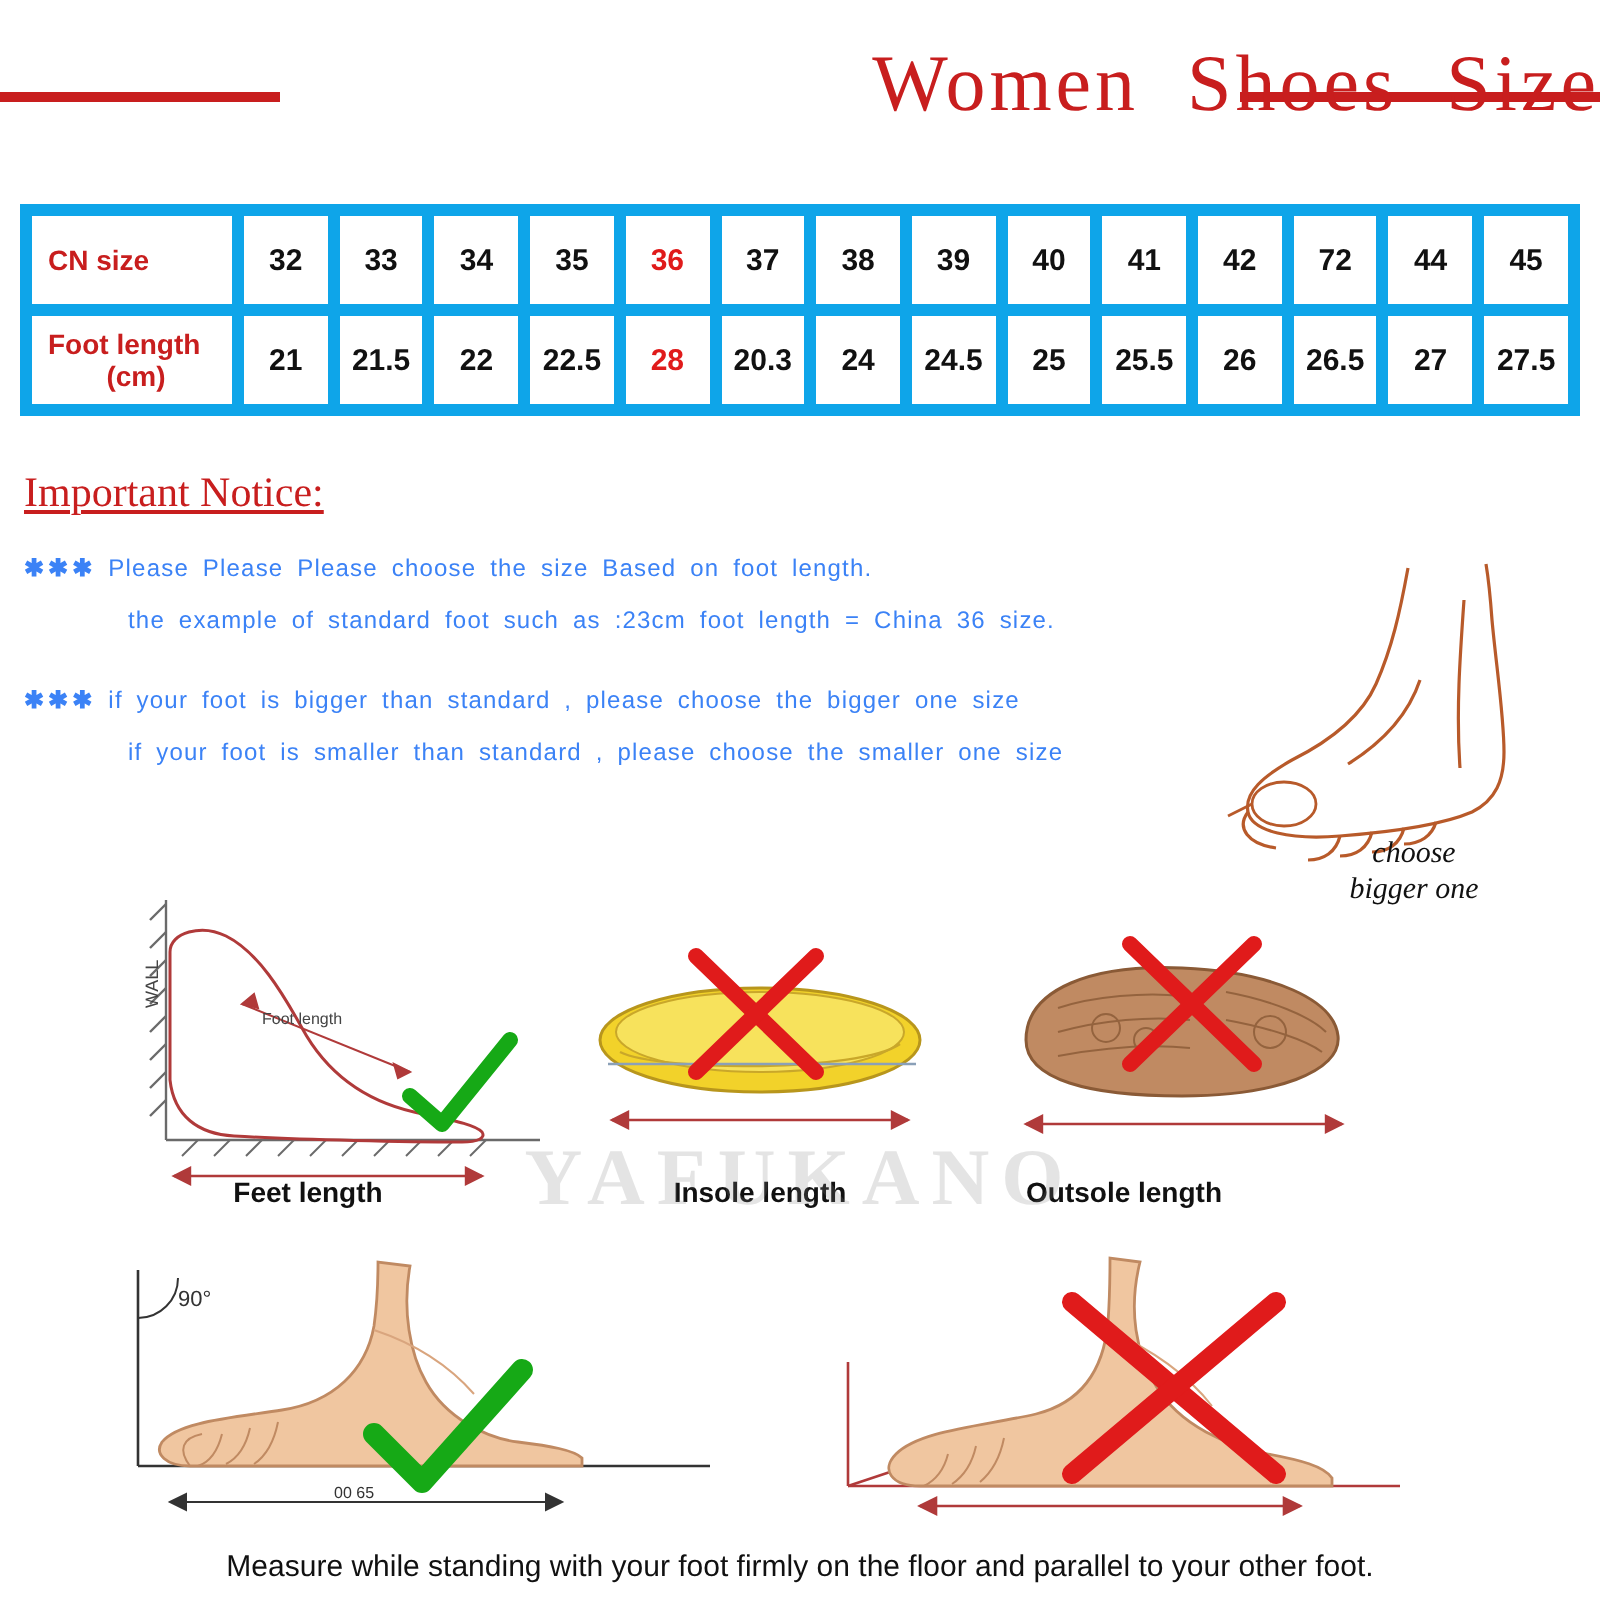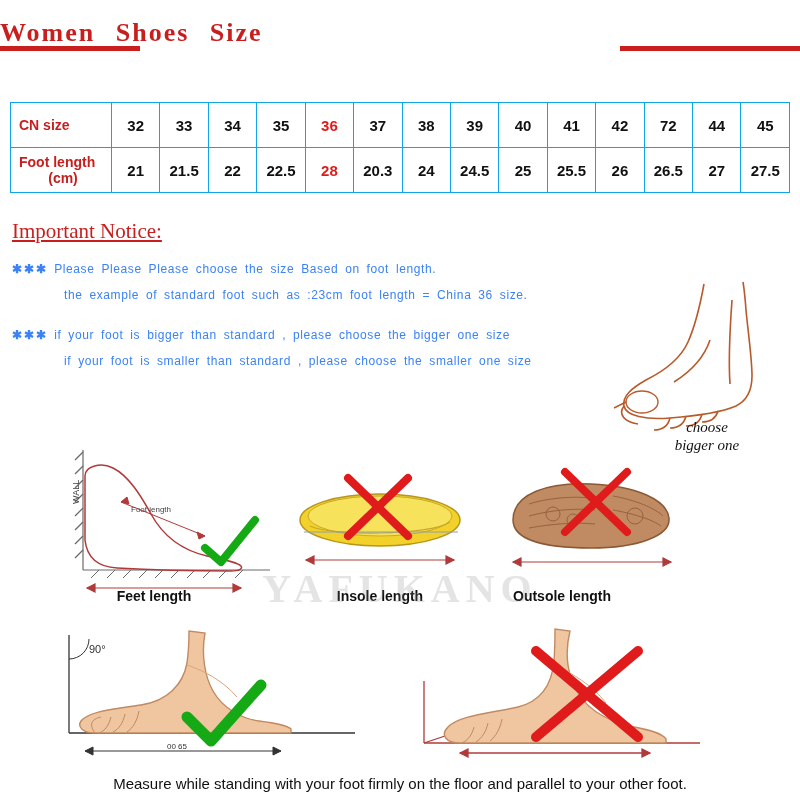--- a/index.html
+++ b/index.html
@@ -20,37 +20,37 @@
     position:absolute;
     top:46px;
     height:5px;
     background:#c81e1e;
   }
   .title-rule.left{left:0;width:140px;}
   .title-rule.right{right:0;width:180px;}
   .title-text{
     position:absolute;
     left:0;right:0;top:18px;
-    text-align:left;
+    text-align:right;
     font-family:"Liberation Serif", serif;
-    font-size:26px;
-    font-weight:bold;
+    font-size:40px;
+    font-weight:normal;
     color:#c81e1e;
     letter-spacing:2px;
     word-spacing:12px;
   }
   
   .size-table{
     margin:24px 10px 0 10px;
     border-collapse:collapse;
     width:780px;
     table-layout:fixed;
   }
   .size-table td{
-    border:1px solid #0ea5e9;
+    border:6px solid #0ea5e9;
     height:44px;
     font-size:15px;
     font-weight:bold;
     padding:0 4px;
     text-align:center;
     vertical-align:middle;
   }
   .size-table td.rowhead{
     color:#c81e1e;
     text-align:left;

